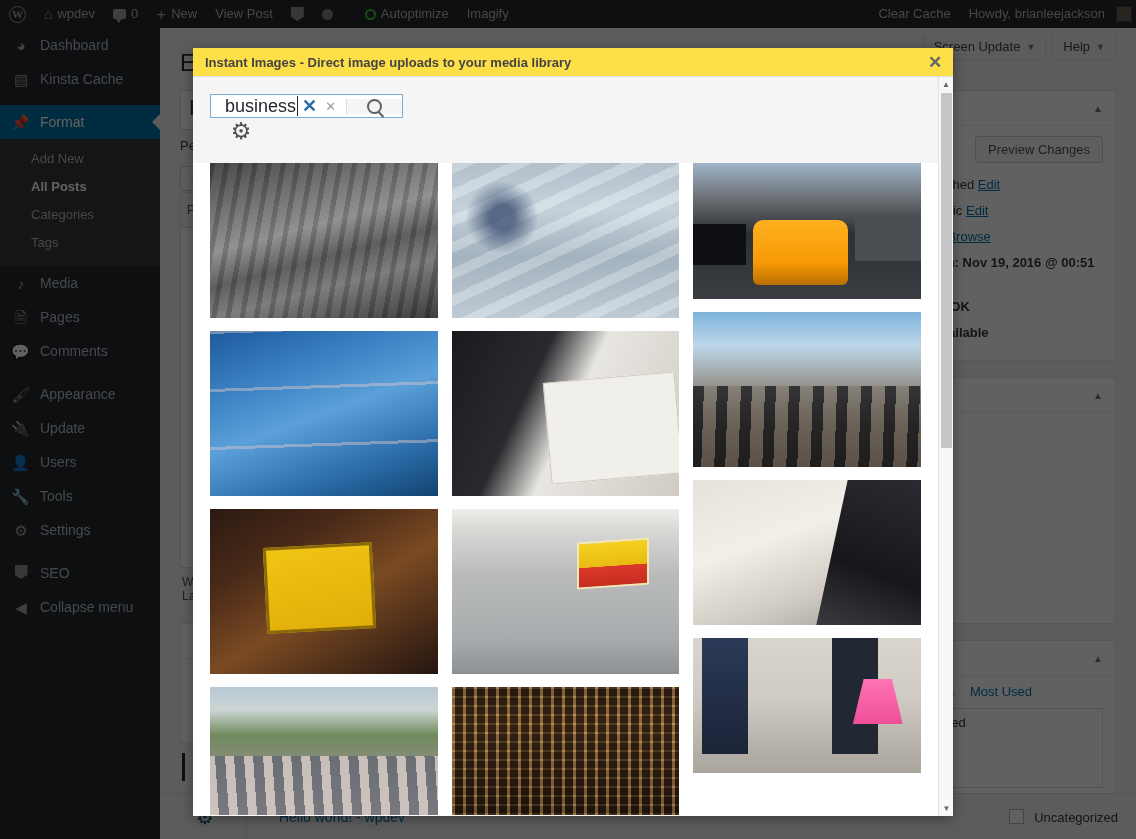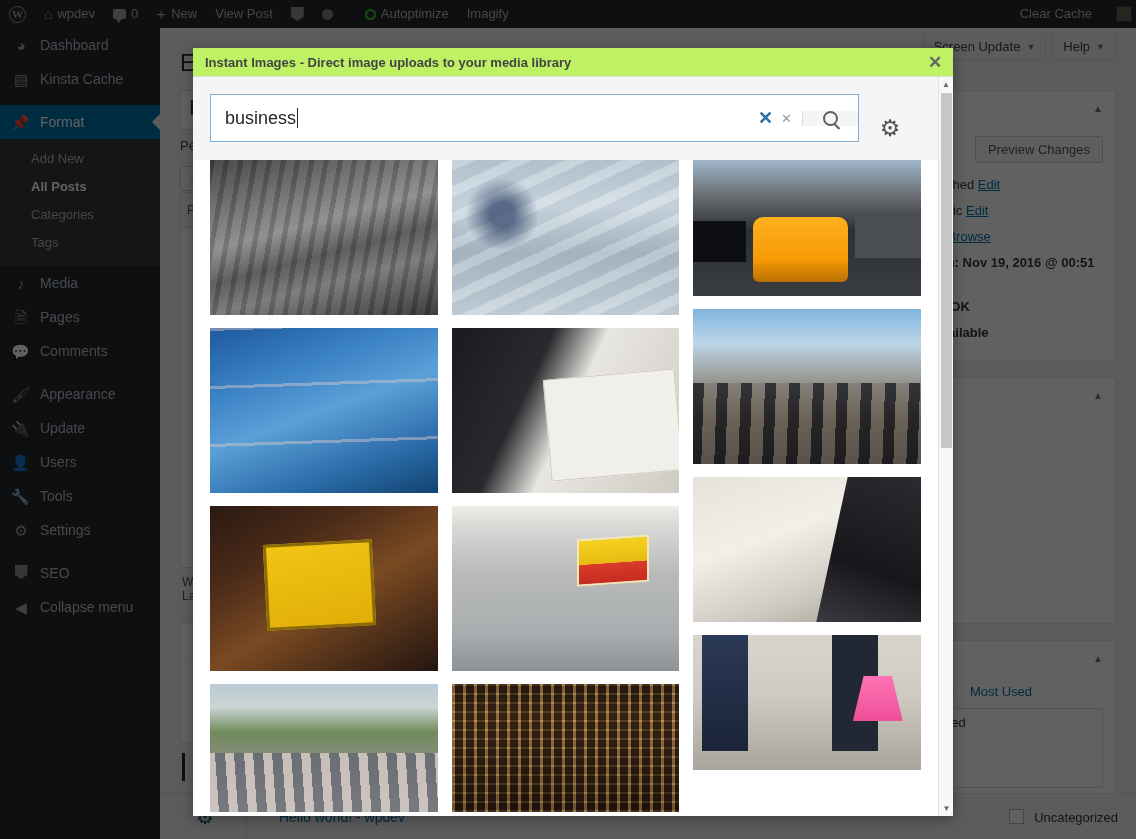--- a/index.html
+++ b/index.html
@@ -197,40 +197,40 @@
   }
 
   
   .modal {
     position: absolute; left: 193px; top: 48px; width: 760px; height: 768px;
     background: #fff; z-index: 60;
     box-shadow: 0 3px 12px rgba(0,0,0,0.35);
     display: flex; flex-direction: column;
   }
   .modal-header {
-    height: 29px; min-height: 29px; background: #bef264; border-bottom: 1px solid #ddd;
+    height: 29px; min-height: 29px; background: #fde047; border-bottom: 1px solid #ddd;
     display: flex; align-items: center; padding: 0 12px;
     font-size: 13px; font-weight: bold; color: #444;
     position: relative;
   }
   .modal-close {
     position: absolute; right: 0; top: 0; width: 36px; height: 29px;
     display: flex; align-items: center; justify-content: center;
     font-size: 17px; color: #666; font-weight: bold;
   }
   .modal-body {
     flex: 1; position: relative; overflow: hidden; background: #fff;
   }
   .modal-scrollarea {
     position: absolute; left: 0; top: 0; right: 15px; bottom: 0; overflow: hidden;
   }
   .search-wrap {
     background: #f5f5f5; padding: 17px 17px 18px 17px;
   }
-  .search-row { display: flex; align-items: flex-end; }
+  .search-row { display: flex; align-items: flex-start; flex-direction: column; }
   .search-field {
     position: relative; flex: 1; height: 48px; background: #fff;
     border: 1px solid #7eaed4; display: flex; align-items: center;
   }
   .search-input-txt {
     flex: 1; padding-left: 14px; font-size: 18px; color: #23282d;
     display: flex; align-items: center;
   }
   .caret-blink {
     display: inline-block; width: 1px; height: 20px; background: #23282d;
@@ -555,20 +555,21 @@
       </div>
       <div class="ab-item">
         <span>Imagify</span>
       </div>
     </div>
     <div class="ab-right">
       <div class="ab-item">
         <span>Clear Cache</span>
       </div>
       <div class="ab-item" style="padding-right:4px">
+        <span>Howdy, brianleejackson</span>
         <span class="avatar-sq"></span>
       </div>
     </div>
   </div>
 
   <div class="overlay"></div>
 
   <div class="modal">
     <div class="modal-header">
       <span>Instant Images - Direct image uploads to your media library</span>

